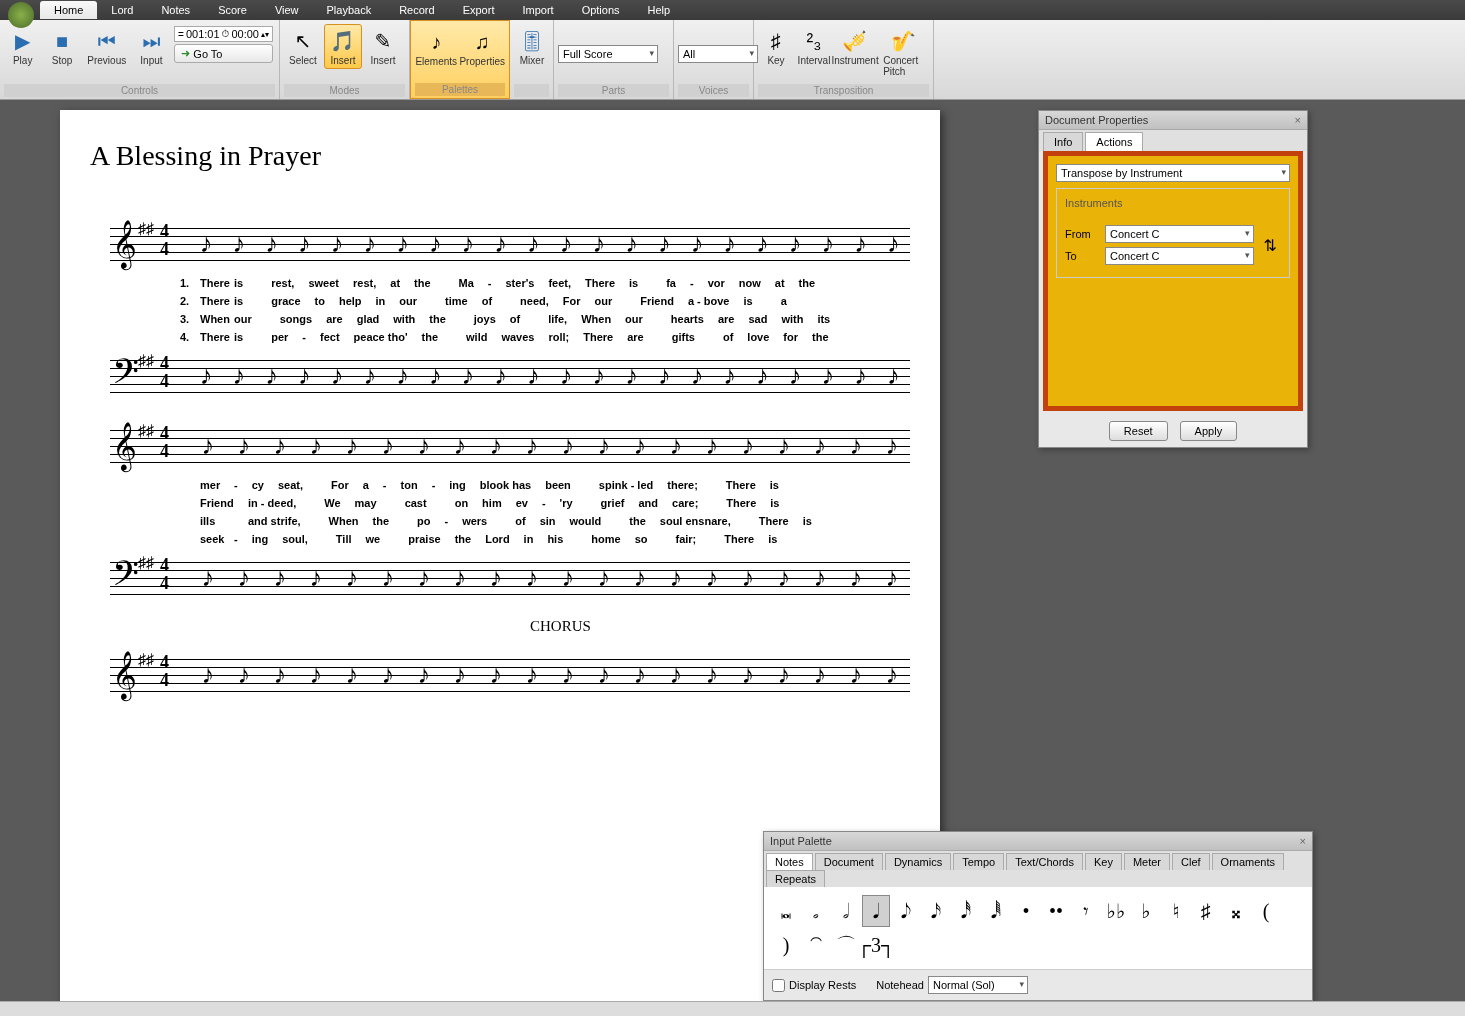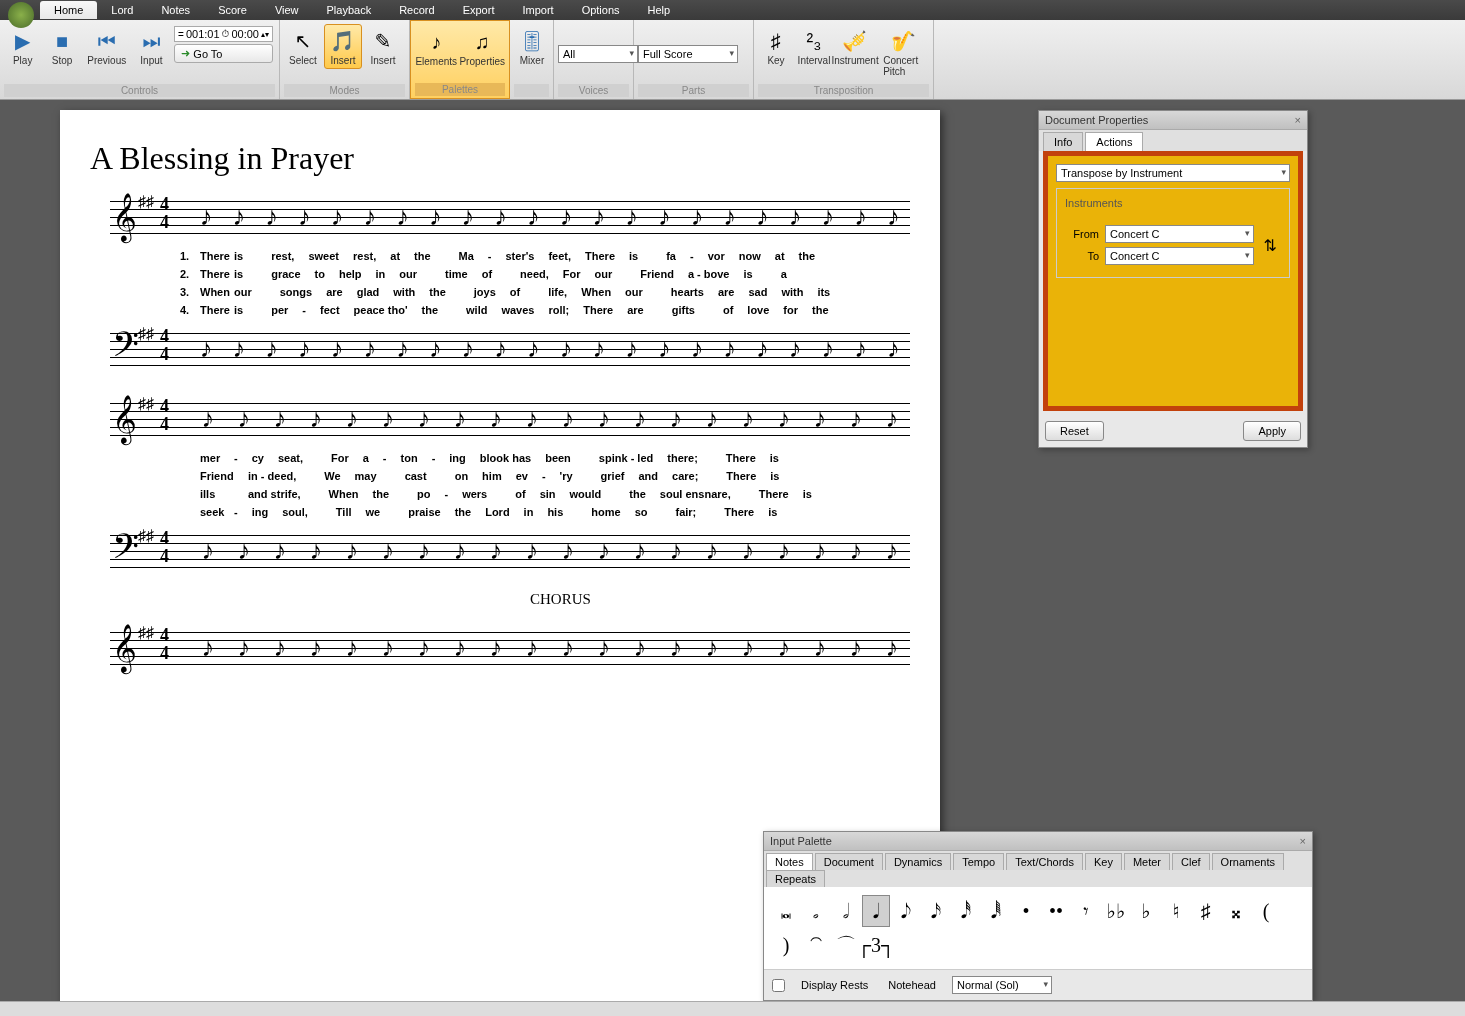--- a/index.html
+++ b/index.html
@@ -16,21 +16,21 @@
 .rbtn.highlight{background:linear-gradient(#ffe9a8,#ffc94a);border:1px solid #d89020}
 .rbtn .ico{width:28px;height:28px;display:flex;align-items:center;justify-content:center;font-size:20px}
 .rbtn .lbl{font-size:10px;color:#333;line-height:11px}
 .small-stack{display:flex;flex-direction:column;gap:2px;padding:2px}
 .small-row{display:flex;align-items:center;gap:2px;background:#fff;border:1px solid #aaa;padding:1px 3px;font-size:10px}
 .goto-btn{display:flex;align-items:center;gap:3px;padding:2px 6px;border:1px solid #aaa;border-radius:3px;background:linear-gradient(#fff,#e8e8e8);cursor:pointer}
 .dropdown{background:#fff;border:1px solid #888;padding:2px 18px 2px 4px;position:relative;min-width:80px;cursor:pointer}
 .dropdown::after{content:"▾";position:absolute;right:3px;top:2px;font-size:9px;color:#555}
 .workspace{position:absolute;top:100px;left:0;right:0;bottom:15px;background:#5a5a5a;overflow:hidden}
 .score-page{position:absolute;left:60px;top:10px;width:880px;height:900px;background:#fff;box-shadow:3px 3px 8px rgba(0,0,0,.5);padding:30px}
-.score-title{font-family:"Times New Roman",serif;font-size:32px;font-weight:normal;margin-bottom:20px}
+.score-title{font-family:"Times New Roman",serif;font-size:28px;font-weight:normal;margin-bottom:52px}
 .staff{position:relative;height:40px;margin-left:20px}
 .staff-lines{position:absolute;inset:0}
 .staff-lines div{position:absolute;left:0;right:0;height:1px;background:#000}
 .clef{position:absolute;left:2px;font-family:serif;font-size:42px;line-height:40px}
 .keysig{position:absolute;left:28px;top:-4px;font-size:16px;font-family:serif}
 .timesig{position:absolute;left:50px;top:-2px;font-family:"Times New Roman",serif;font-weight:bold;font-size:18px;line-height:18px}
 .notes-row{position:absolute;left:80px;right:0;top:0;height:40px;display:flex;justify-content:space-around;align-items:center}
 .note{font-size:26px;font-family:serif;line-height:0}
 .lyrics{margin:10px 0 10px 90px;font-family:"Times New Roman",serif;font-size:14px;font-weight:bold;line-height:18px}
 .lyrics-row{display:flex}
@@ -39,33 +39,33 @@
 .chorus-label{font-family:"Times New Roman",serif;font-size:15px;margin-left:440px;margin-top:20px}
 .panel{position:absolute;background:#e8e8e8;border:1px solid #888;box-shadow:2px 2px 6px rgba(0,0,0,.3)}
 .panel-title{background:linear-gradient(#d8d8d8,#c0c0c0);padding:3px 6px;font-size:11px;color:#333;display:flex;justify-content:space-between;border-bottom:1px solid #aaa}
 .close-x{cursor:pointer;color:#666;font-size:11px}
 .doc-props{right:157px;top:110px;width:270px}
 .tab-row{display:flex;background:#e0e0e0;padding:2px 4px 0}
 .ptab{padding:3px 10px;border:1px solid #aaa;border-bottom:none;background:#d8d8d8;margin-right:2px;cursor:pointer;font-size:11px}
 .ptab.active{background:#fff}
 .panel-body{background:#eab308;padding:8px;margin:0 4px 4px;border:5px solid #c2410c}
 .field-row{display:flex;align-items:center;gap:6px;margin:4px 0}
-.field-row label{width:34px;text-align:right;font-size:11px}
+.field-row label{width:34px;font-size:11px}
 .fieldset{border:1px solid #ccc;padding:8px;margin-top:6px}
 .fieldset-label{font-size:11px;color:#555;margin-bottom:12px}
 .btn{padding:3px 14px;border:1px solid #888;background:linear-gradient(#fff,#ddd);border-radius:3px;cursor:pointer;font-size:11px}
-.panel-footer{display:flex;justify-content:space-between;gap:12px;padding:6px}
+.panel-footer{display:flex;justify-content:center;gap:12px;padding:6px}
 .input-palette{left:763px;bottom:15px;width:550px}
 .ip-tabs{display:flex;flex-wrap:wrap;background:#e0e0e0;padding:2px 2px 0}
 .ip-tabs .ptab{padding:2px 8px;font-size:11px}
 .note-buttons{display:flex;gap:2px;padding:8px;background:#fff;align-items:center;flex-wrap:wrap}
 .nbtn{width:28px;height:32px;display:flex;align-items:center;justify-content:center;font-size:20px;font-family:serif;border:1px solid transparent;cursor:pointer}
 .nbtn.sel{background:#d0d0d0;border-color:#888}
 .ip-footer{display:flex;align-items:center;gap:20px;padding:6px 8px;background:#e8e8e8;border-top:1px solid #ccc}
-.chk{display:flex;align-items:center;gap:16px}
+.chk{display:flex;align-items:center;gap:4px}
 .scrollbar-h{position:absolute;bottom:0;left:0;right:0;height:15px;background:#ddd;border-top:1px solid #aaa}
 .swap-icon{font-size:16px;cursor:pointer;padding:0 4px}
 </style>
 </head>
 <body>
 
 <div class="logo"></div>
 
 <div class="menubar" id="menubar">
     <div class="tab active">Home</div>
@@ -142,31 +142,31 @@
   </div>
   <div class="ribbon-group" style="width:44px">
     <div class="ribbon-buttons">
       <div class="rbtn">
           <div class="ico" style="color:#2a6db0">🎚</div>
           <div class="lbl">Mixer</div>
         </div>
     </div>
     <div class="ribbon-group-label">&nbsp;</div>
   </div>
+  <div class="ribbon-group" style="width:120px">
+    <div class="ribbon-buttons" style="align-items:center">
+      <div class="dropdown" style="min-width:100px">Full Score</div>
+    </div>
+    <div class="ribbon-group-label">Parts</div>
+  </div>
   <div class="ribbon-group" style="width:80px">
     <div class="ribbon-buttons" style="align-items:center">
       <div class="dropdown">All</div>
     </div>
     <div class="ribbon-group-label">Voices</div>
-  </div>
-  <div class="ribbon-group" style="width:120px">
-    <div class="ribbon-buttons" style="align-items:center">
-      <div class="dropdown" style="min-width:100px">Full Score</div>
-    </div>
-    <div class="ribbon-group-label">Parts</div>
   </div>
   <div class="ribbon-group" style="width:180px">
     <div class="ribbon-buttons">
       <div class="rbtn">
           <div class="ico">♯</div>
           <div class="lbl">Key</div>
         </div>
       <div class="rbtn">
           <div class="ico">²₃</div>
           <div class="lbl">Interval</div>

